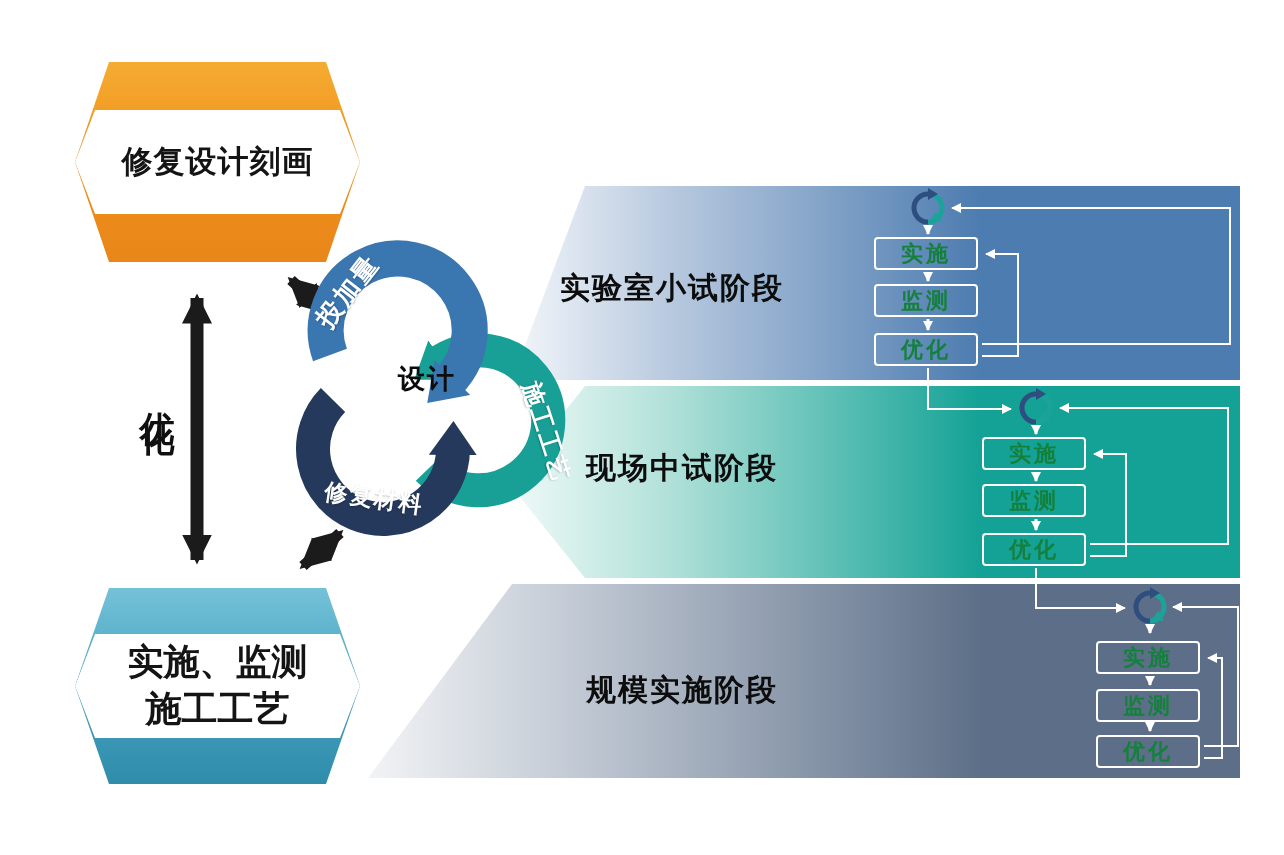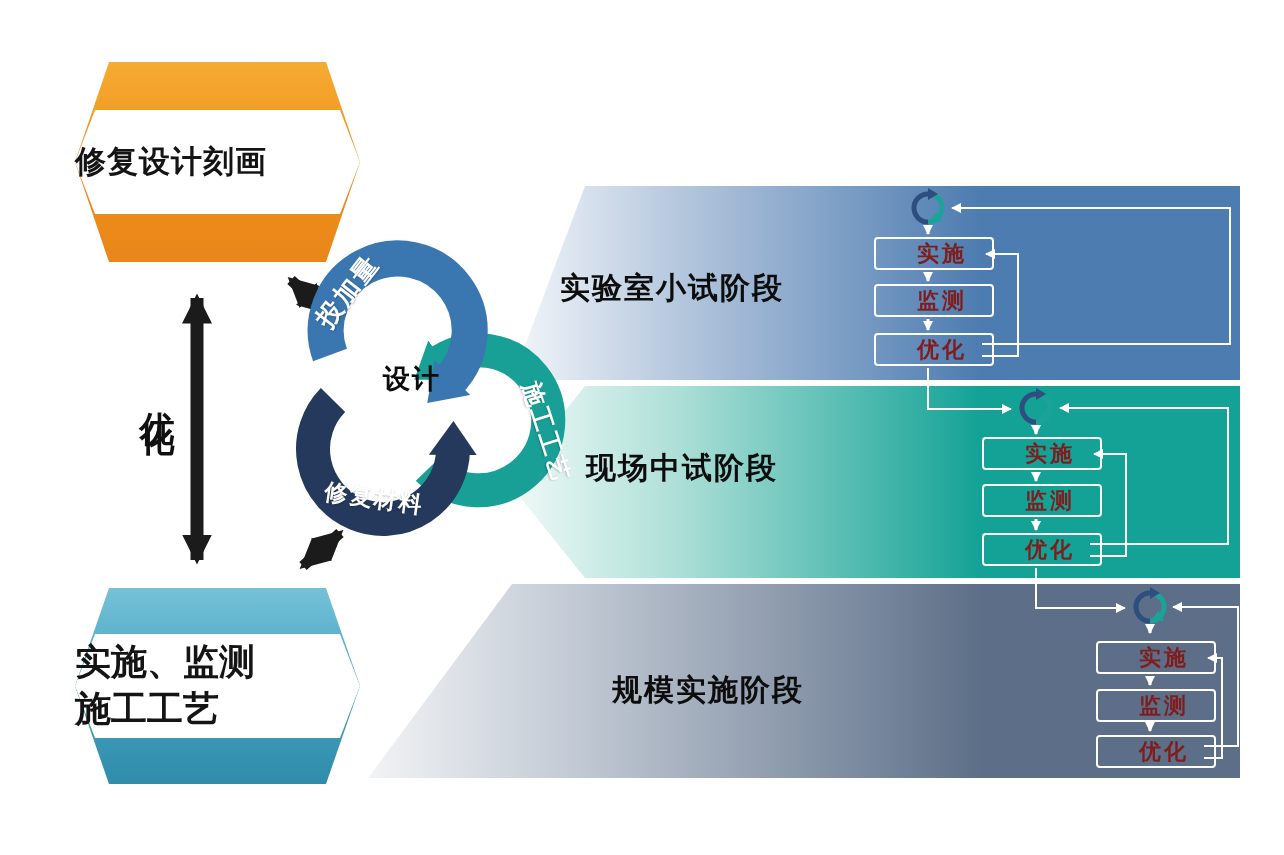--- a/index.html
+++ b/index.html
@@ -3,33 +3,33 @@
 <meta charset="utf-8">
 <style>
   html,body{margin:0;padding:0;background:#fff;}
   #canvas{position:relative;width:1284px;height:855px;background:#ffffff;overflow:hidden;
           font-family:"DejaVu Sans","Liberation Sans",sans-serif;}
   svg.layer{position:absolute;left:0;top:0;pointer-events:none;}
 
   .stage-label{position:absolute;font-weight:bold;font-size:30px;color:#0d0d0d;
                letter-spacing:2px;white-space:nowrap;}
   .step-box{position:absolute;width:100px;height:29px;border:2.5px solid #ffffff;
-            border-radius:4px;color:#7f1d1d;font-weight:bold;font-size:22px;
-            display:flex;align-items:center;justify-content:center;letter-spacing:3px;padding-left:16px;}
+            border-radius:4px;color:#15803d;font-weight:bold;font-size:22px;
+            display:flex;align-items:center;justify-content:center;letter-spacing:3px;}
   .banner{position:absolute;}
   .banner .banner-label{position:absolute;left:0;top:50%;transform:translateY(-50%);
-            width:100%;font-weight:bold;color:#141414;}
+            width:100%;text-align:center;font-weight:bold;color:#141414;}
   #banner-top .banner-label{font-size:31px;letter-spacing:1px;}
   #banner-bottom .banner-label{font-size:36px;line-height:1.3;}
   .arc-label{position:absolute;color:#ffffff;font-weight:bold;white-space:nowrap;
              letter-spacing:2px;text-shadow:0 1px 2px rgba(0,0,0,0.25);}
   #arc-label-dosage{left:306px;top:274px;font-size:26px;transform:rotate(-52deg);}
   #arc-label-process{left:494px;top:416px;font-size:24px;transform:rotate(72deg);}
   #arc-label-material{left:324px;top:483px;font-size:23px;transform:rotate(8deg);}
-  #design-label{position:absolute;left:383px;top:361px;font-size:27px;font-weight:bold;
+  #design-label{position:absolute;left:398px;top:361px;font-size:27px;font-weight:bold;
                 color:#0c0c0c;letter-spacing:2px;font-family:Liberation Serif, serif;}
   #optimize-label{position:absolute;left:133px;top:384px;writing-mode:vertical-rl;
                   font-size:35px;font-weight:bold;color:#101010;letter-spacing:10px;}
 </style>
 </head>
 <body>
 
 <div id="canvas">
 
   <svg class="layer" width="1284" height="855" viewBox="0 0 1284 855">
@@ -95,21 +95,21 @@
       <path d="M1204,746 L1238,746 L1238,607 L1173,607" marker-end="url(#mwhite)" stroke-width="2"></path>
     </g>
 
     <use href="#cycicon" transform="translate(928,208)"></use>
     <use href="#cycicon" transform="translate(1036,408)"></use>
     <use href="#cycicon" transform="translate(1150,607)"></use>
   </svg>
 
   <div class="stage-label" style="left:560px;top:268px;">实验室小试阶段</div>
   <div class="stage-label" style="left:586px;top:448px;">现场中试阶段</div>
-  <div class="stage-label" style="left:612px;top:670px;">规模实施阶段</div>
+  <div class="stage-label" style="left:586px;top:670px;">规模实施阶段</div>
 
   <div class="step-box" style="left:874px;top:237px;">实施</div>
   <div class="step-box" style="left:874px;top:284px;">监测</div>
   <div class="step-box" style="left:874px;top:333px;">优化</div>
 
   <div class="step-box" style="left:982px;top:437px;">实施</div>
   <div class="step-box" style="left:982px;top:484px;">监测</div>
   <div class="step-box" style="left:982px;top:533px;">优化</div>
 
   <div class="step-box" style="left:1096px;top:641px;">实施</div>

